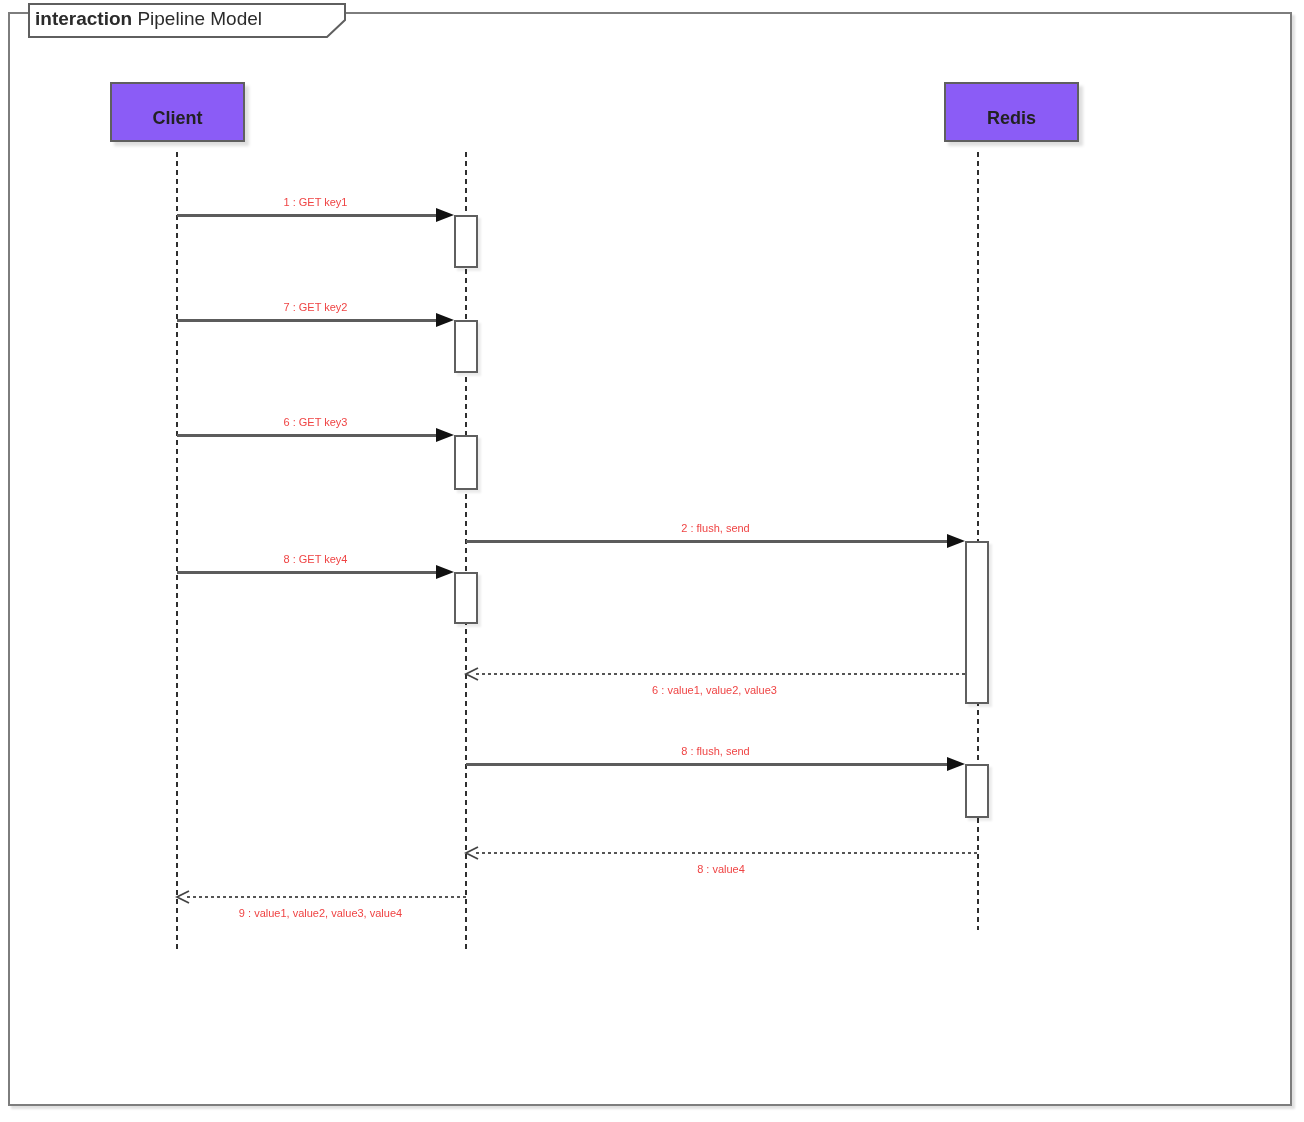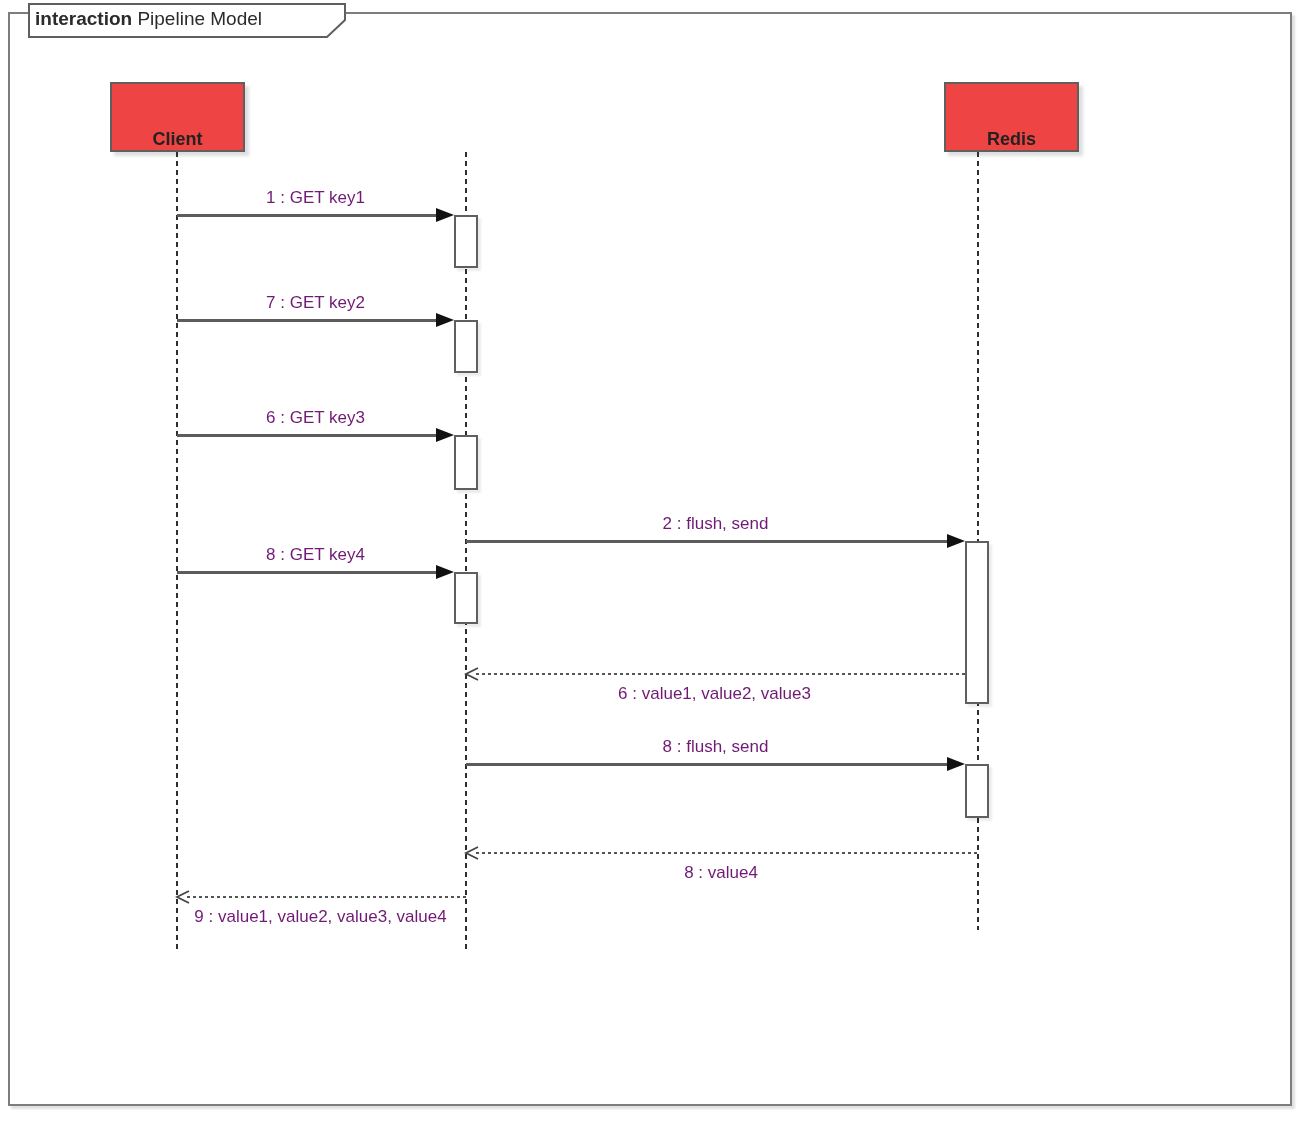--- a/index.html
+++ b/index.html
@@ -34,28 +34,28 @@
     left: 7px; top: 5px;
     font-size: 19px;
     color: #2b2b2b;
     white-space: nowrap;
   }
   .frame-tab .kw { font-weight: bold; }
   
   .head-box {
     position: absolute;
     top: 82px;
-    height: 70px;
-    background: #ef4444;
+    height: 60px;
+    background: #8b5cf6;
     border: 2px solid #5f5f5f;
     box-shadow: 4px 4px 3px rgba(0,0,0,0.13);
     box-sizing: border-box;
     display: flex;
     justify-content: center;
-    align-items: flex-end;
+    align-items: center;
     padding-top: 12px;
     font-weight: bold;
     font-size: 18px;
     color: #222;
   }
   .head-client { left: 110px; width: 135px; }
   .head-buffer { left: 377px; width: 181px; }
   .head-redis  { left: 944px; width: 135px; }
   
   .lifeline {
@@ -105,22 +105,22 @@
   .msg .arrow-open {
     position: absolute;
     left: 0; top: -8px;
     width: 16px; height: 16px;
   }
   .msg .label {
     position: absolute;
     left: 50%;
     transform: translateX(-50%);
     white-space: nowrap;
-    font-size: 17px;
-    color: #701a75;
+    font-size: 11px;
+    color: #ef4444;
   }
   .msg .label.above { bottom: 7px; }
   .msg .label.below { top: 10px; }
   .m1 { left: 177px; top: 215px; width: 277px; }
   .m2 { left: 177px; top: 320px; width: 277px; }
   .m3 { left: 177px; top: 435px; width: 277px; }
   .m4 { left: 466px; top: 541px; width: 499px; }
   .m5 { left: 177px; top: 572px; width: 277px; }
   .m6 { left: 464px; top: 674px; width: 501px; }
   .m7 { left: 466px; top: 764px; width: 499px; }

